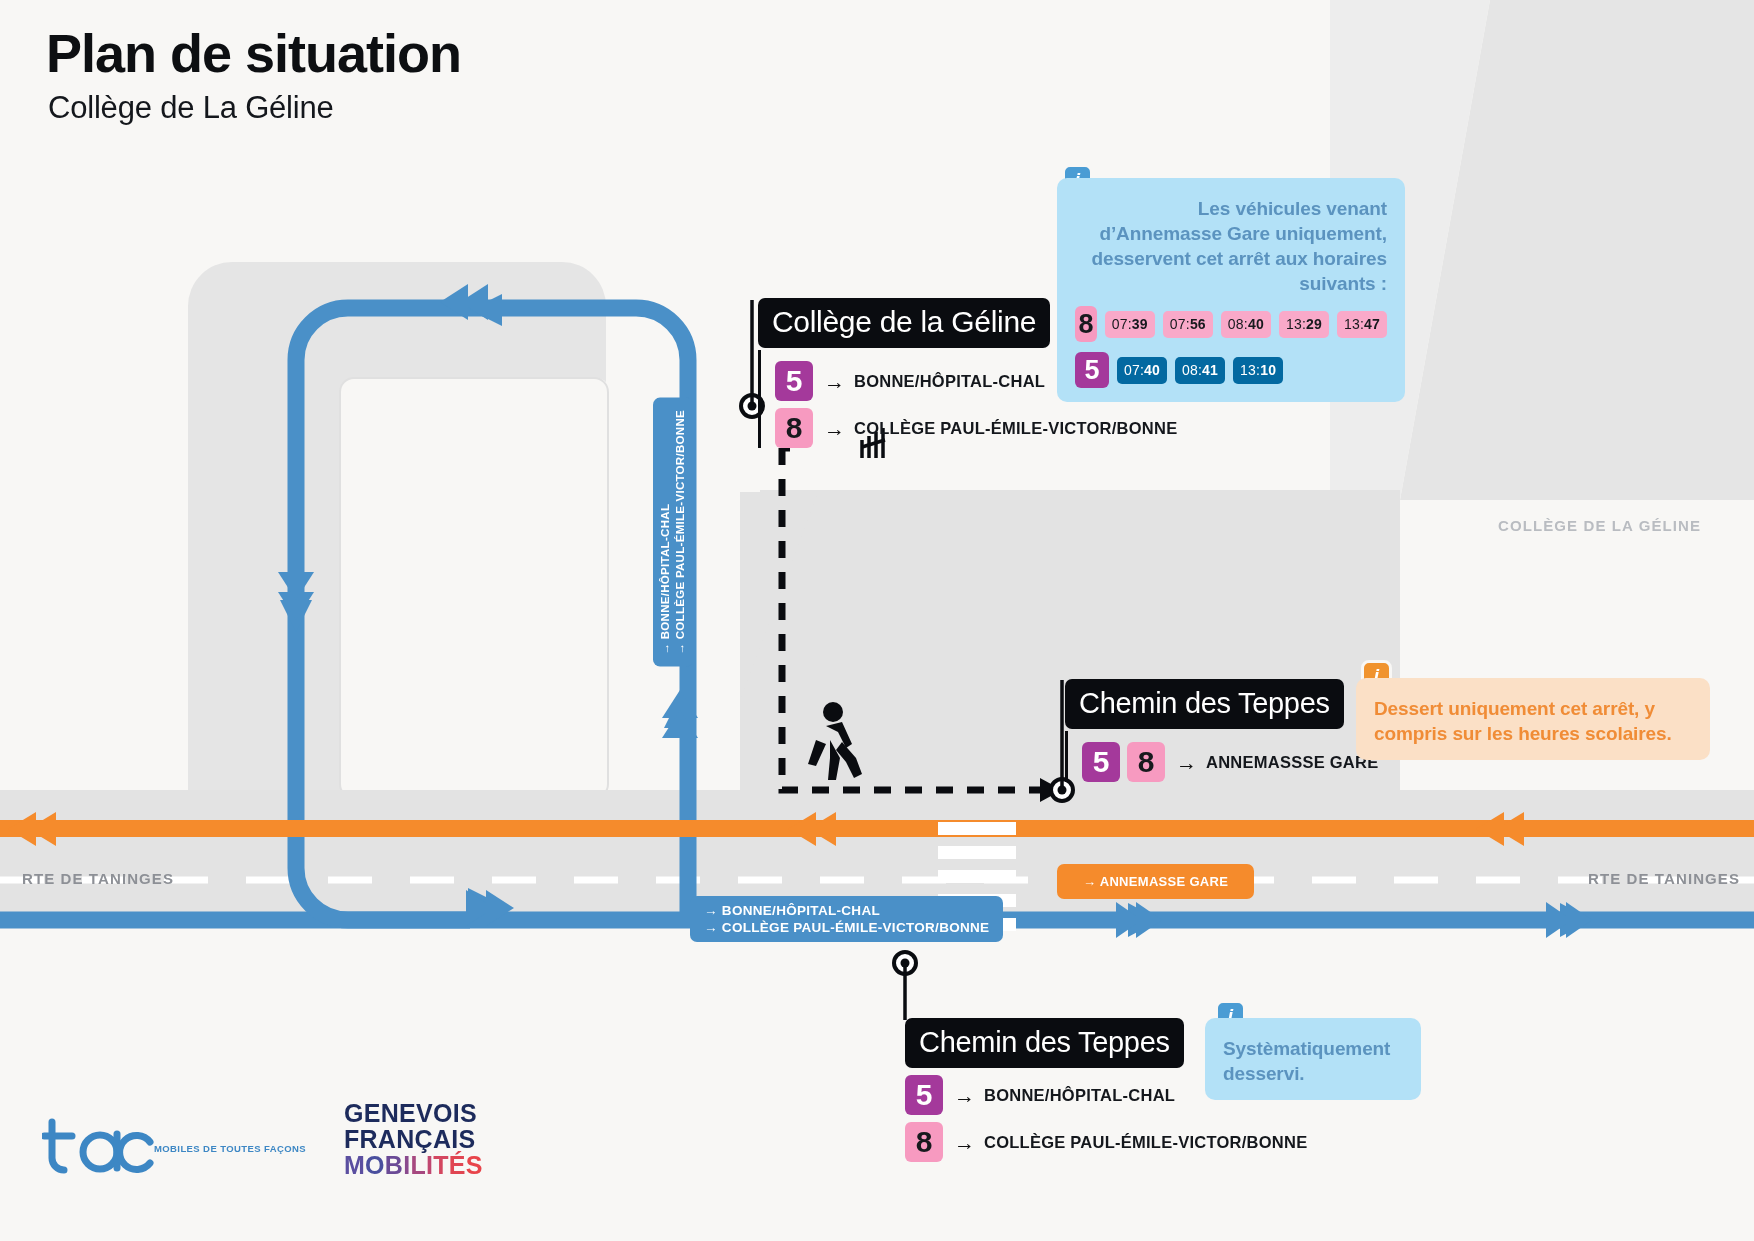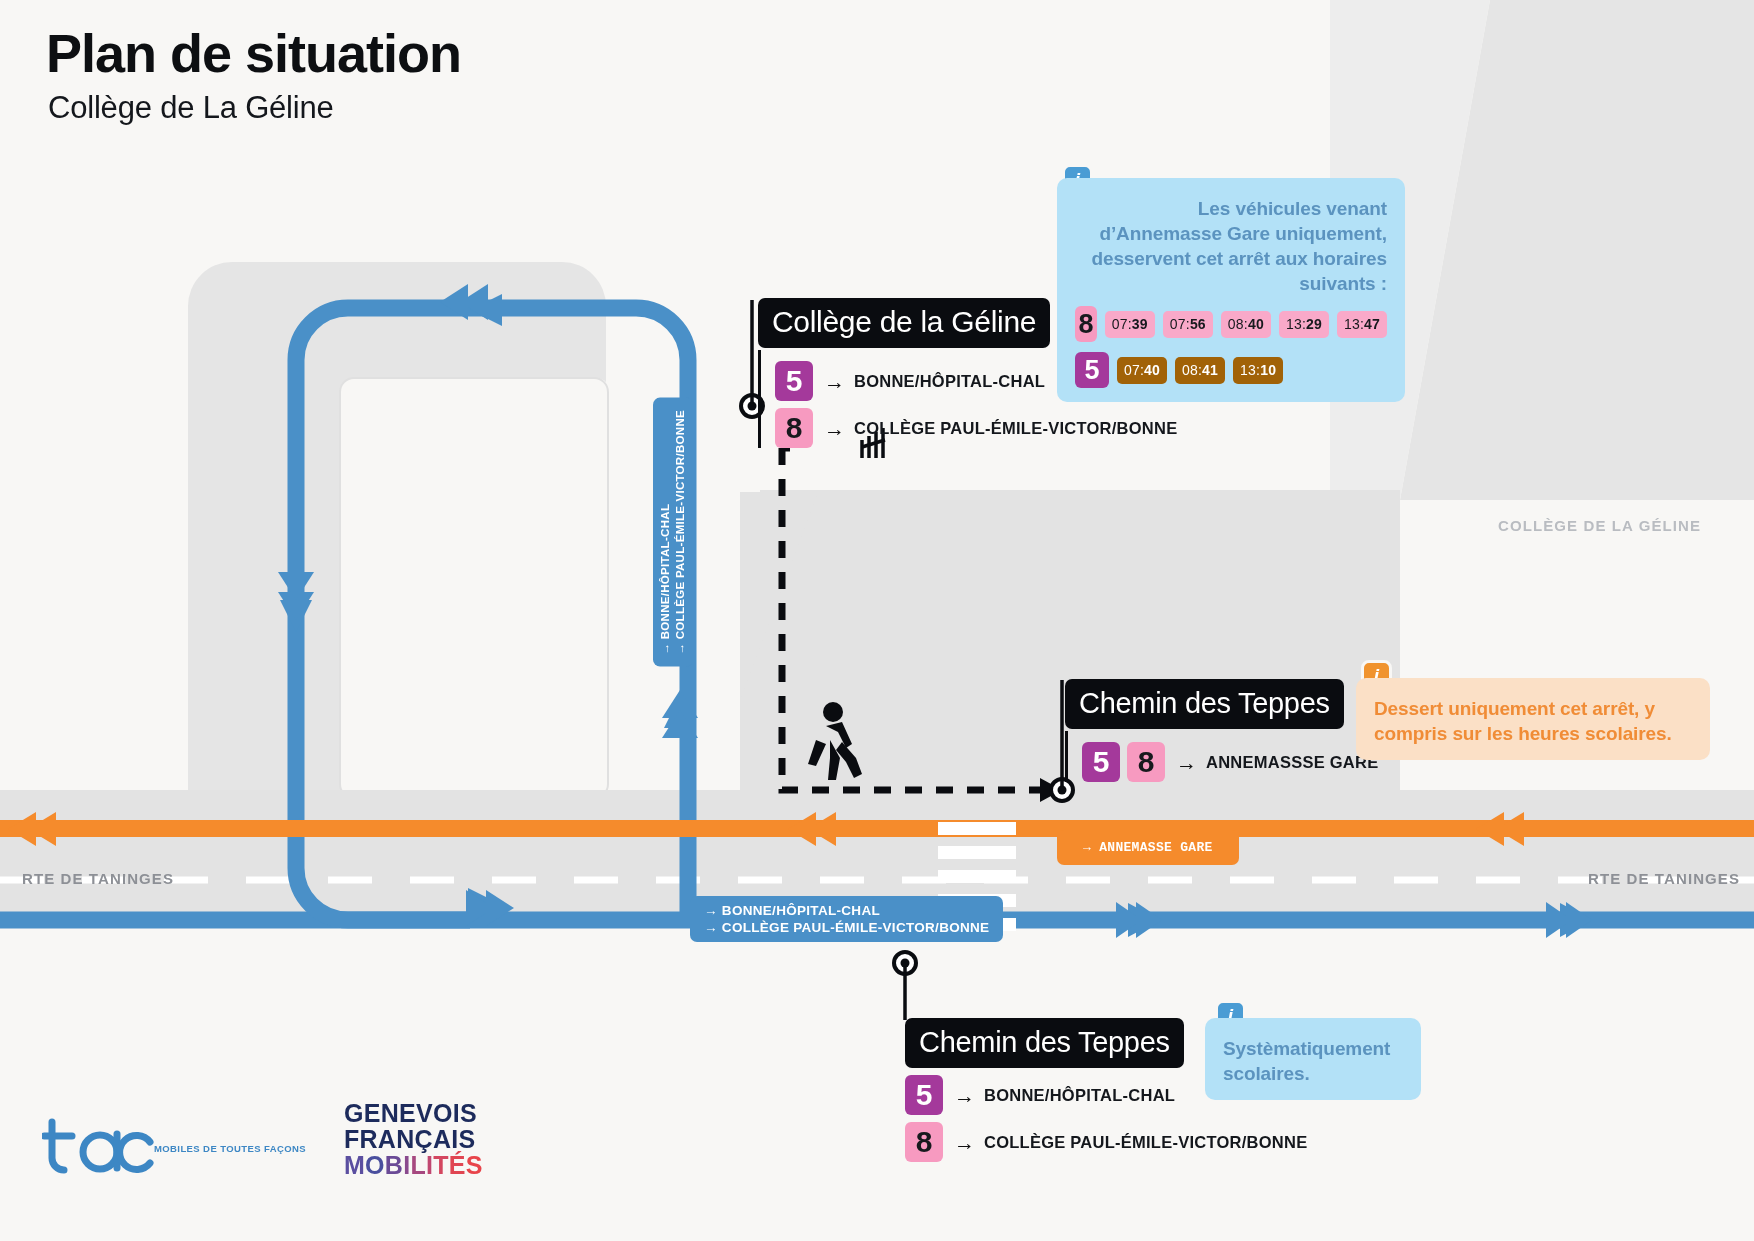--- a/index.html
+++ b/index.html
@@ -68,21 +68,21 @@
   .ibadge.orange{background:#f0932e;}
 
   
   .timerow{display:flex;align-items:center;gap:8px;margin-top:10px;}
   .chip{
     border-radius:5px;padding:3px 7px 4px 7px;font-size:14px;line-height:20px;
     font-weight:normal;letter-spacing:0.2px;white-space:nowrap;
   }
   .chip.c8{background:#f9a9c9;color:#17191d;}
   .chip.c8 b{color:#17191d;}
-  .chip.c5{background:#a16207;color:#ffffff;}
+  .chip.c5{background:#0369a1;color:#ffffff;}
   .chip.c5 b{color:#ffffff;}
 
   
   .roadlbl{
     position:absolute;border-radius:7px;padding:6px 14px;
     font-size:13.5px;line-height:17px;font-weight:bold;color:#ffffff;
     letter-spacing:0.3px;white-space:nowrap;
   }
   .roadlbl.blue{background:#4a90c8;}
   .roadlbl.orange{background:#f58b2c;font-size:13px;padding:9px 26px;}
@@ -289,34 +289,34 @@
     <div class="destrow">
       <span class="lbadge l8 big">8</span>
       <span class="arrow">→</span>
       <span class="desttxt">COLLÈGE PAUL-ÉMILE-VICTOR/BONNE</span>
     </div>
   </div>
 </div>
 
 <div class="ibadge blue" style="left:1215px;top:1000px;">i</div>
 <div class="callout blue" style="left:1205px;top:1018px;width:180px;">
-  <div style="padding-top:2px;">Systèmatiquement scolaires.</div>
+  <div style="padding-top:2px;">Systèmatiquement desservi.</div>
 </div>
 
 <div class="vlbl" style="left:653px;top:398px;">
   <span>→ BONNE/HÔPITAL-CHAL</span><br>
   <span>→ COLLÈGE PAUL-ÉMILE-VICTOR/BONNE</span>
 </div>
 
 <div class="roadlbl blue" style="left:690px;top:896px;">
   <div>→ BONNE/HÔPITAL-CHAL</div>
   <div>→ COLLÈGE PAUL-ÉMILE-VICTOR/BONNE</div>
 </div>
 
-<div class="roadlbl orange" style="left:1057px;top:830px;font-family:Liberation Mono, monospace;">→ ANNEMASSE GARE</div>
+<div class="roadlbl orange" style="left:1057px;top:864px;">→ ANNEMASSE GARE</div>
 
 <div class="streetname" style="left:22px;top:870px;">RTE DE TANINGES</div>
 <div class="streetname" style="left:1588px;top:870px;">RTE DE TANINGES</div>
 <div class="bldglabel" style="left:1498px;top:517px;">COLLÈGE DE LA GÉLINE</div>
 
 <div class="logos">
   <div class="tac-wrap">
     <svg width="112" height="62" viewBox="0 0 112 62">
       <g fill="none" stroke="#3d87c4" stroke-width="7" stroke-linecap="round">
         <path d="M10 6 L10 42 a12 12 0 0 0 12 12"></path>

